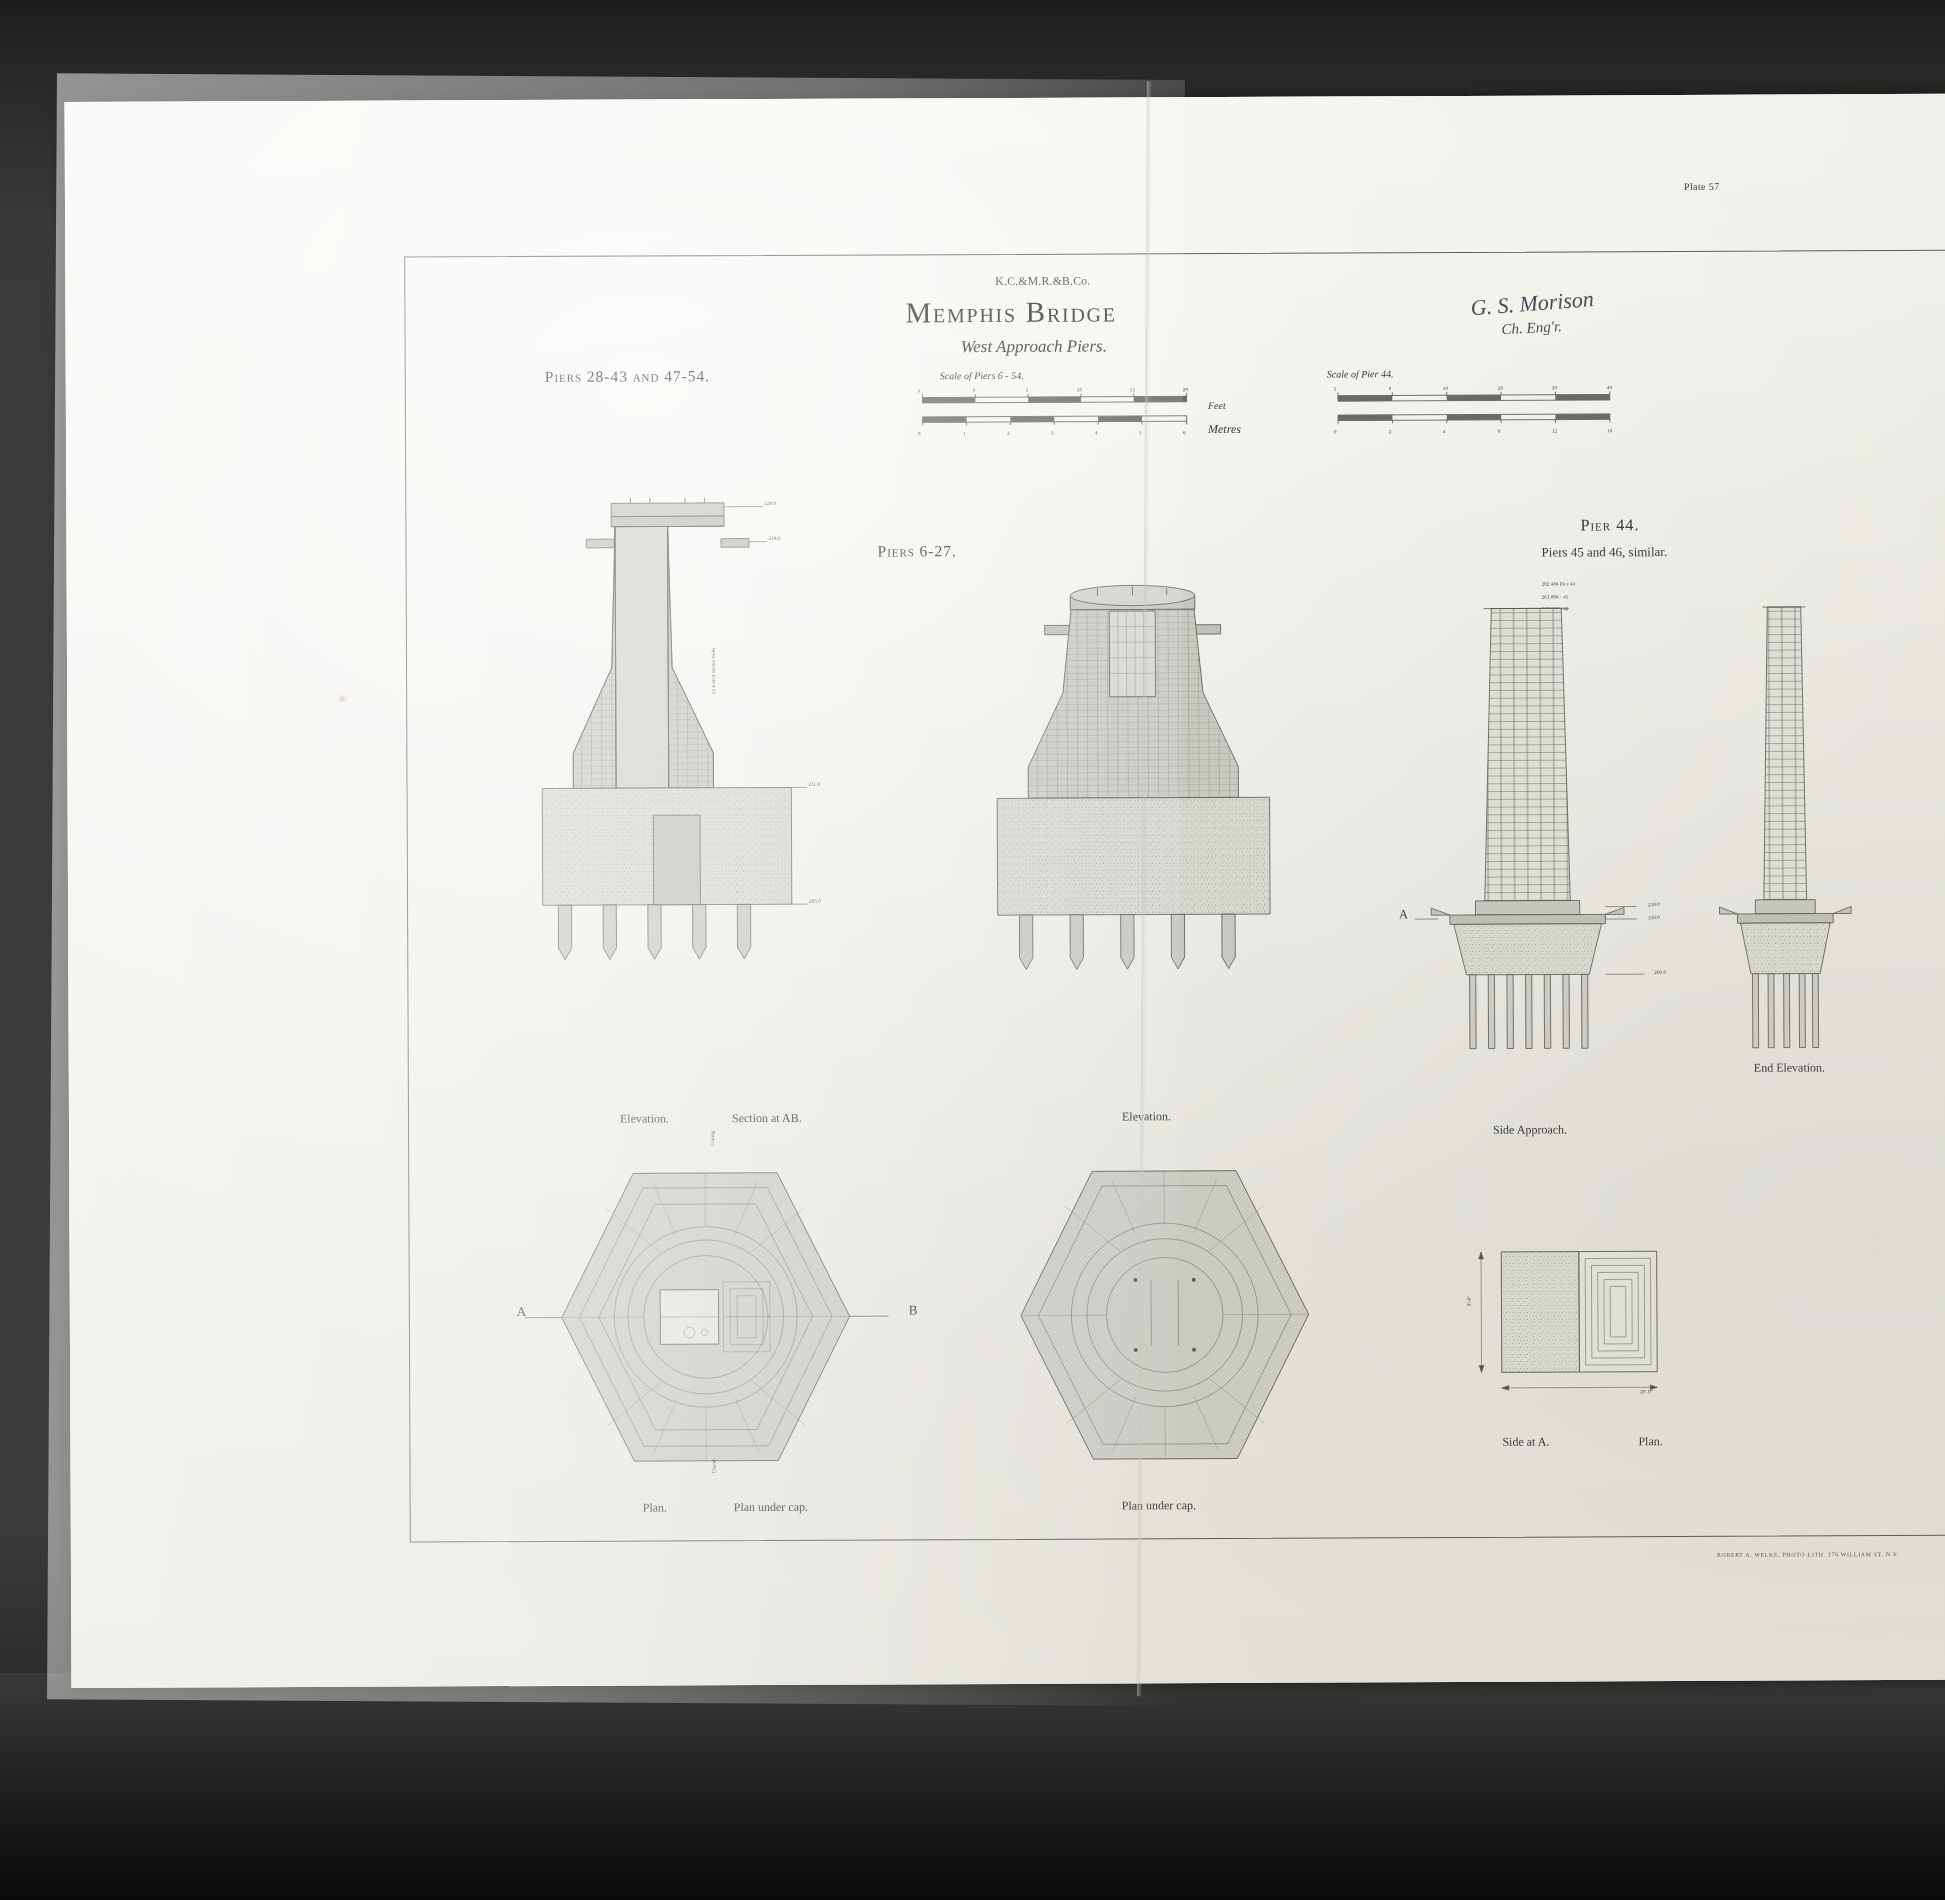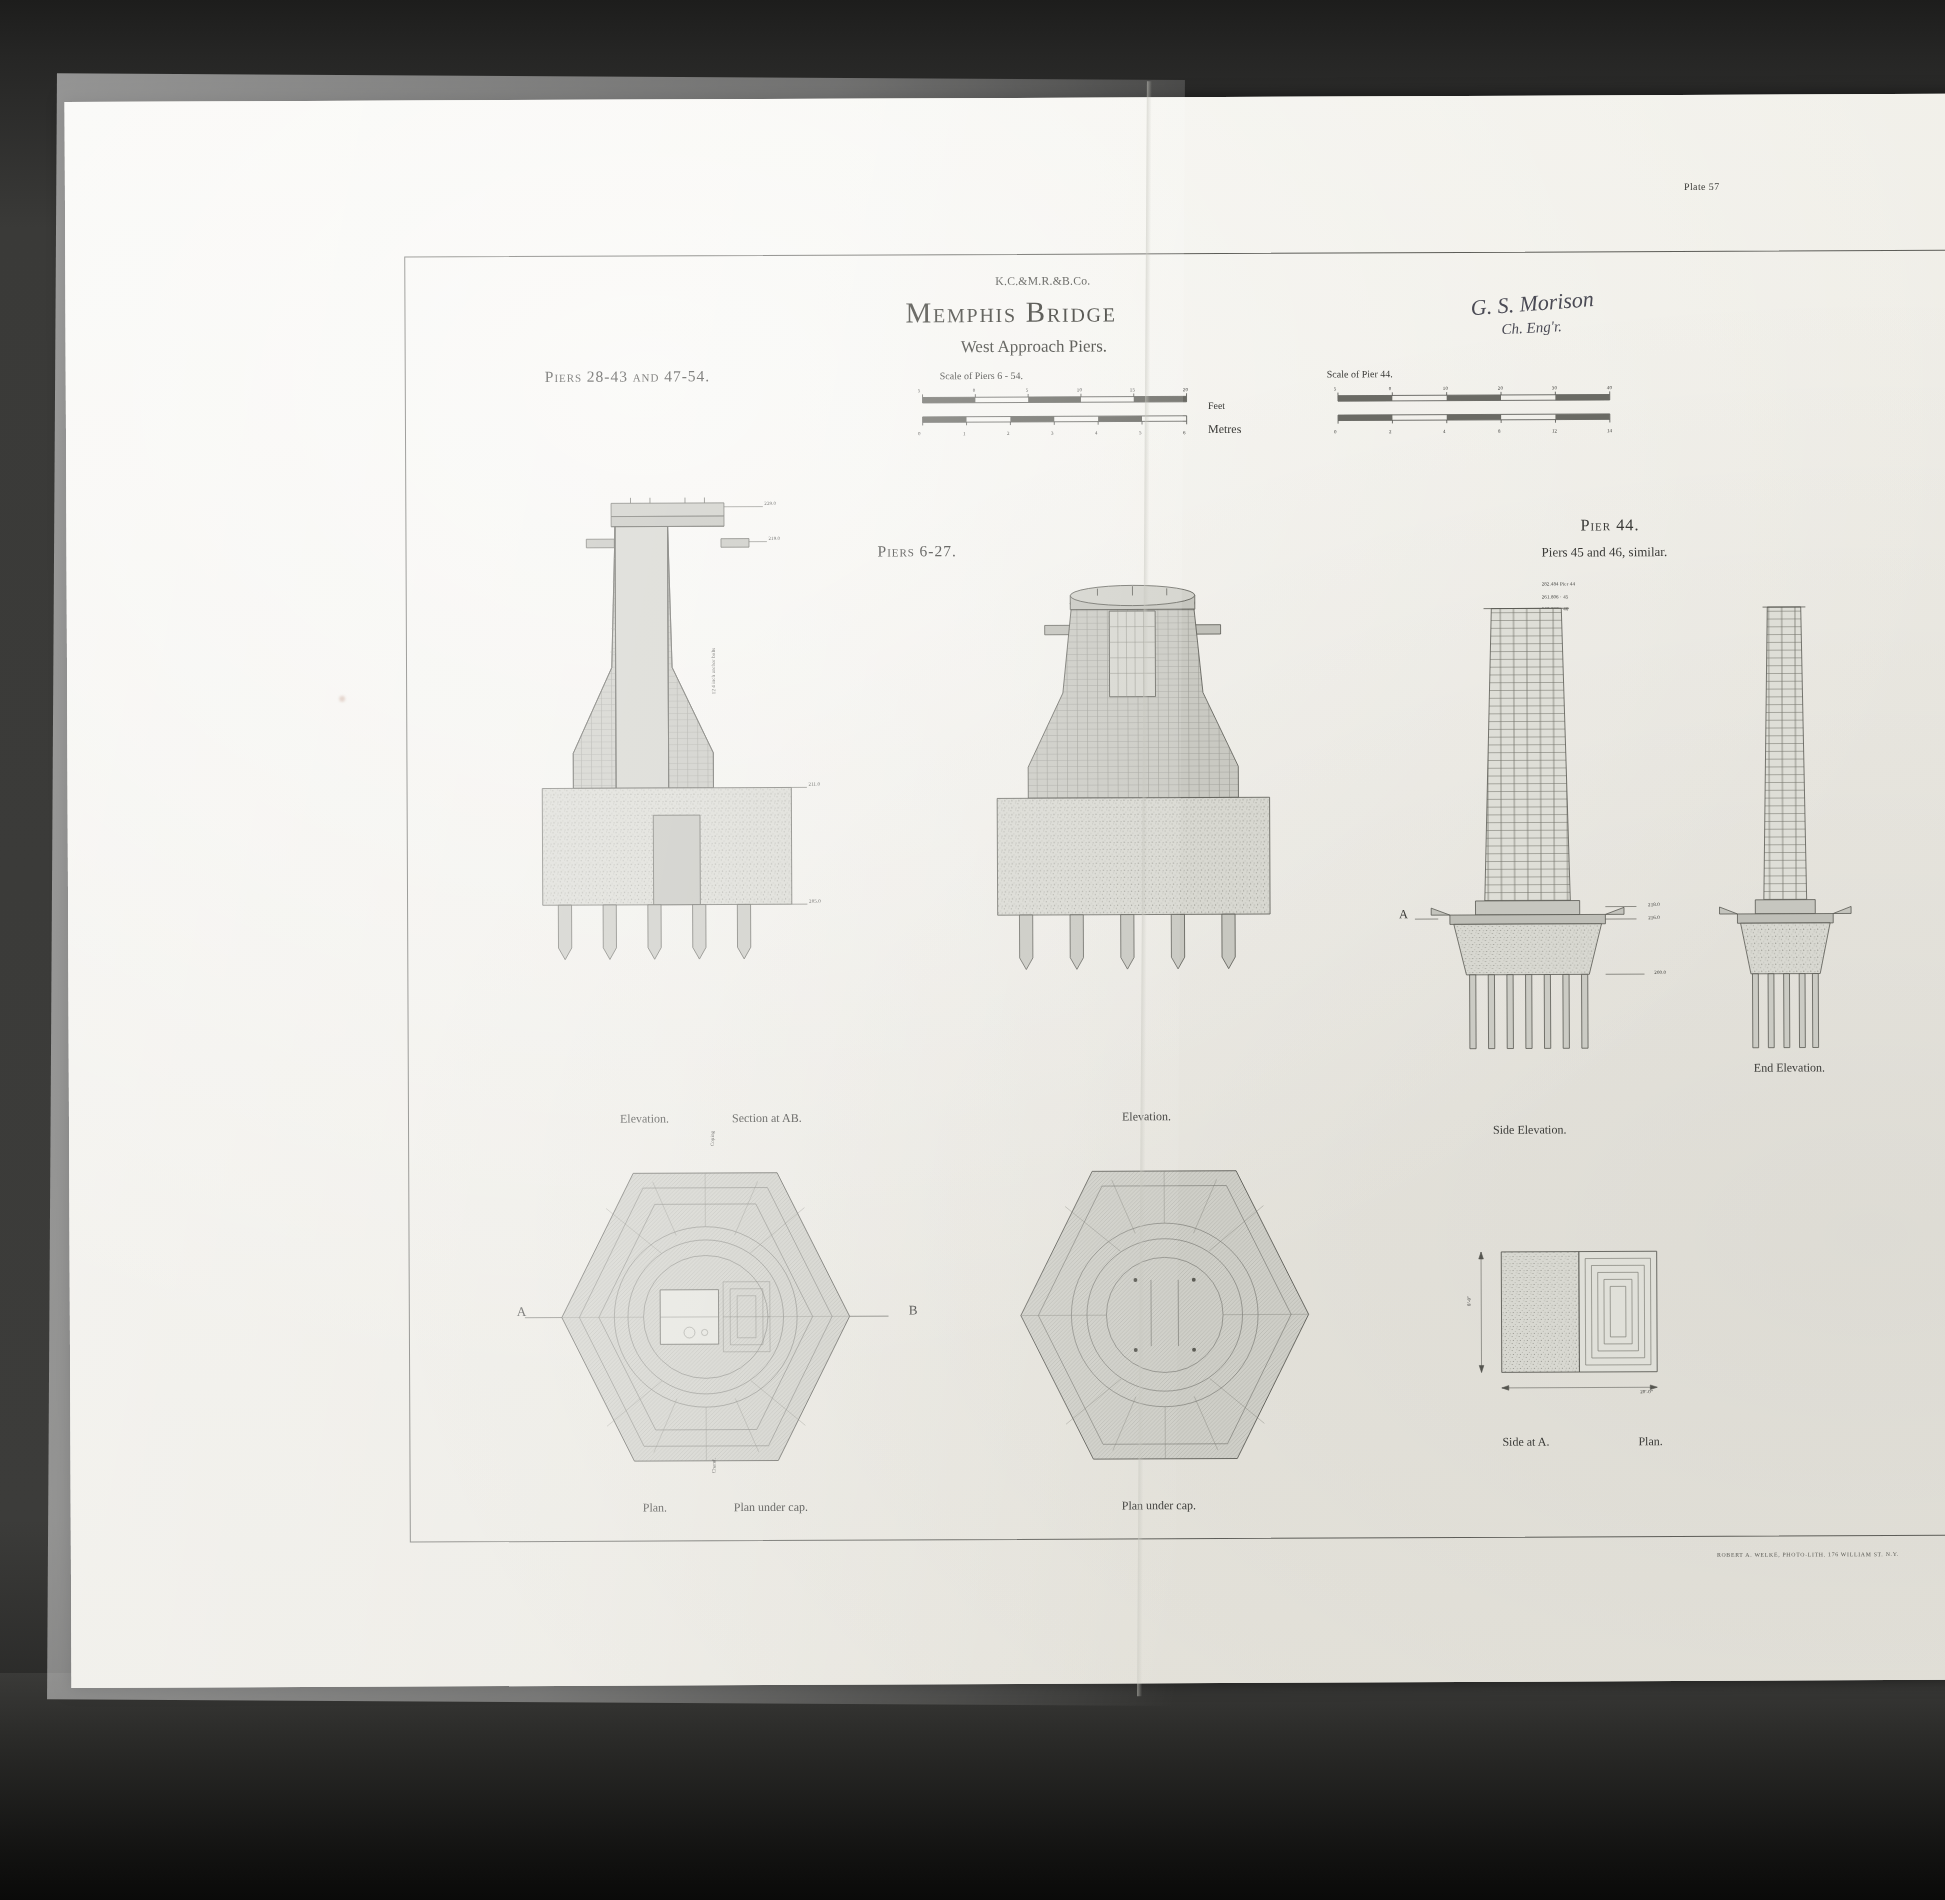--- a/index.html
+++ b/index.html
@@ -36,21 +36,21 @@
     background:linear-gradient(90deg, rgba(200,200,192,.55), rgba(255,255,255,0));
     transform:rotate(0.6deg);}
   .foxing{position:absolute;left:272px;top:595px;width:6.2px;height:6.2px;border-radius:50%;
     background:rgba(150,80,50,.35);filter:blur(0.8px);}
   
   .plate-frame{position:absolute;left:339px;top:156px;width:1767px;height:1284px;
     border:1.2px solid #5d5d58;}
   
   .t{position:absolute;color:#3b3b38;white-space:nowrap;}
   .sc{font-variant:small-caps;letter-spacing:.06em;}
-  .ital{}
+  .ital{font-style:italic;}
   .micro{font-size:5px;letter-spacing:.02em;}
   svg{position:absolute;left:0;top:0;overflow:visible;}
   .plate-no{font-size:10px;letter-spacing:.04em;margin-top:40px;}
   .sig{position:absolute;color:#4b4b55;font-family:"Liberation Serif",serif;font-style:italic;}
   .credit{font-size:5.8px;letter-spacing:.12em;color:#55554f;}
 </style>
 </head>
 <body>
 
 <div id="page">
@@ -440,21 +440,21 @@
       </g>
       <g stroke="#55554f" stroke-width="2" fill="#cbcbc4">
         <rect x="108" y="1010" width="15" height="190"></rect>
         <rect x="148" y="1010" width="15" height="190"></rect>
         <rect x="188" y="1010" width="15" height="190"></rect>
         <rect x="228" y="1010" width="15" height="190"></rect>
         <rect x="262" y="1010" width="15" height="190"></rect>
       </g>
     </svg>
 
-    <div class="t" style="left:1424px;top:1027px;font-size:12px;">Side Elevation.</div>
+    <div class="t" style="left:1424px;top:1027px;font-size:12px;">Side Approach.</div>
     <div class="t" style="left:1685px;top:966px;font-size:12px;">End Elevation.</div>
 
     <svg width="272" height="195" style="left:1420px;top:1148px;" viewBox="0 0 700 500">
       <g stroke="#55554f" stroke-width="2.2">
         <rect x="30" y="20" width="200" height="310" fill="url(#concrete)"></rect>
         <rect x="230" y="20" width="200" height="310" fill="#e0e0d9"></rect>
       </g>
       <g stroke="#6a6a63" stroke-width="1.5" fill="none">
         <rect x="246" y="38" width="168" height="274"></rect>
         <rect x="262" y="56" width="136" height="238"></rect>

